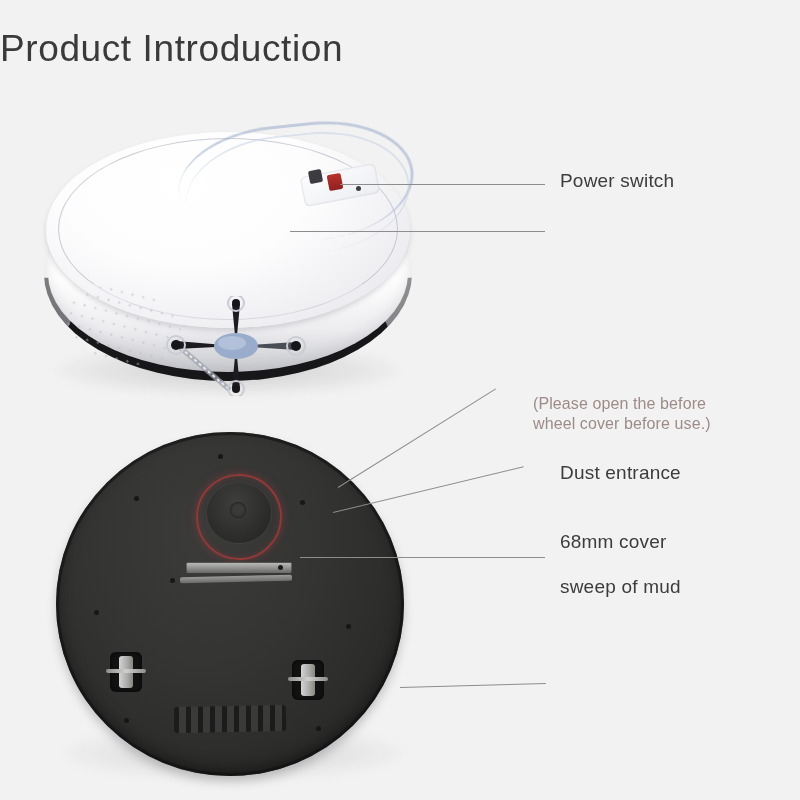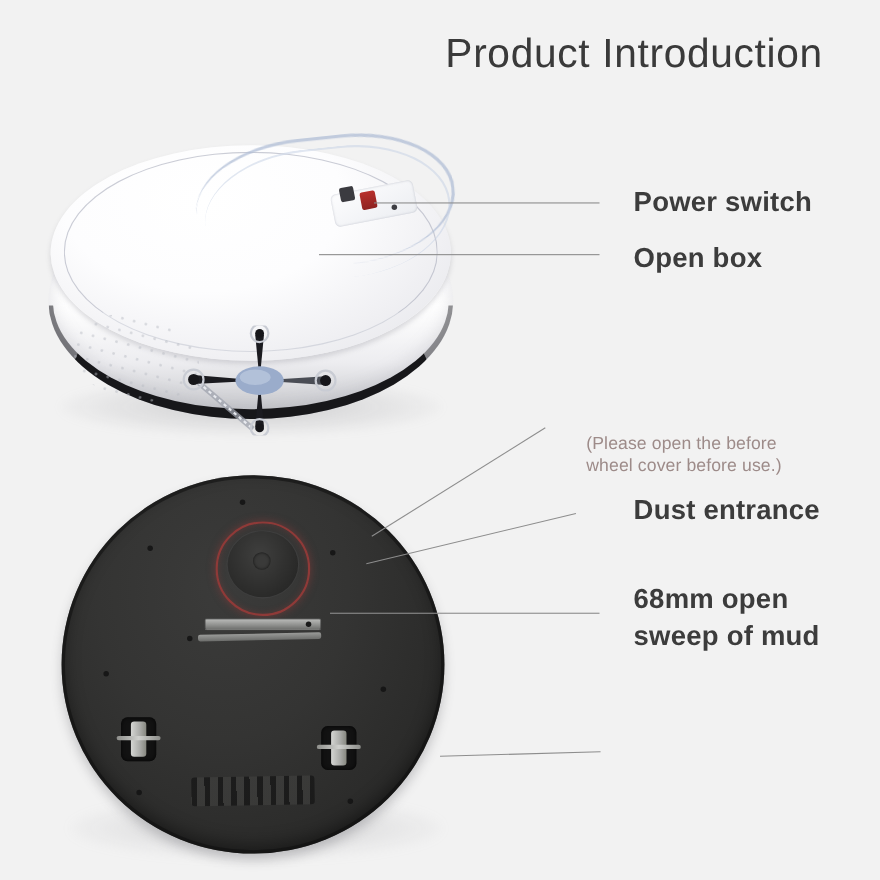--- a/index.html
+++ b/index.html
@@ -16,37 +16,36 @@
     font-family: "Liberation Sans", sans-serif;
     -webkit-font-smoothing: antialiased;
   }
 
   
   .title {
     position: absolute;
     left: 0;
     top: 28px;
     width: 748px;
-    text-align: right;
+    text-align: left;
     font-size: 37px;
     font-weight: 300;
     letter-spacing: 0.6px;
     color: #3a3a3a;
   }
 
   
   .label {
     position: absolute;
     color: #3c3c3c;
-    font-size: 25px;
-    font-weight: 700;
+    font-size: 19px;
+    font-weight: 400;
     letter-spacing: 0.2px;
     white-space: nowrap;
     line-height: 1.16;
-    margin-left: 16px;
   }
   .sub-note {
     position: absolute;
     color: #9d8b89;
     font-size: 16px;
     line-height: 1.28;
     letter-spacing: 0.1px;
     white-space: nowrap;
   }
 
@@ -449,24 +448,23 @@
 
   <div class="leader" style="left:340px; top:184px; width:205px;"></div>
   <div class="leader" style="left:290px; top:231px; width:255px;"></div>
   <div class="leader" style="left:338px; top:487px; width:186px; transform:rotate(-32deg);"></div>
   <div class="leader" style="left:333px; top:512px; width:196px; transform:rotate(-13.5deg);"></div>
   <div class="leader" style="left:300px; top:557px; width:245px;"></div>
   <div class="leader" style="left:400px; top:687px; width:146px; transform:rotate(-1.6deg);"></div>
 
   <div class="label" style="left:560px; top:170px;">Power switch</div>
 
-  <div class="label" style="left:560px; top:221px;">Open box</div>
 
   <div class="sub-note" style="left:533px; top:394px;">(Please open the before</div>
   <div class="sub-note" style="left:533px; top:414px;text-align:center;">wheel cover before use.)</div>
 
-  <div class="label" style="left:560px; top:450px;">Dust entrance</div>
-
-  <div class="label" style="left:560px; top:531px;">68mm open</div>
-  <div class="label" style="left:560px; top:564px;">sweep of mud</div>
+  <div class="label" style="left:560px; top:462px;">Dust entrance</div>
+
+  <div class="label" style="left:560px; top:531px;">68mm cover</div>
+  <div class="label" style="left:560px; top:576px;">sweep of mud</div>
 
 
 </div>
 
 </body></html>

